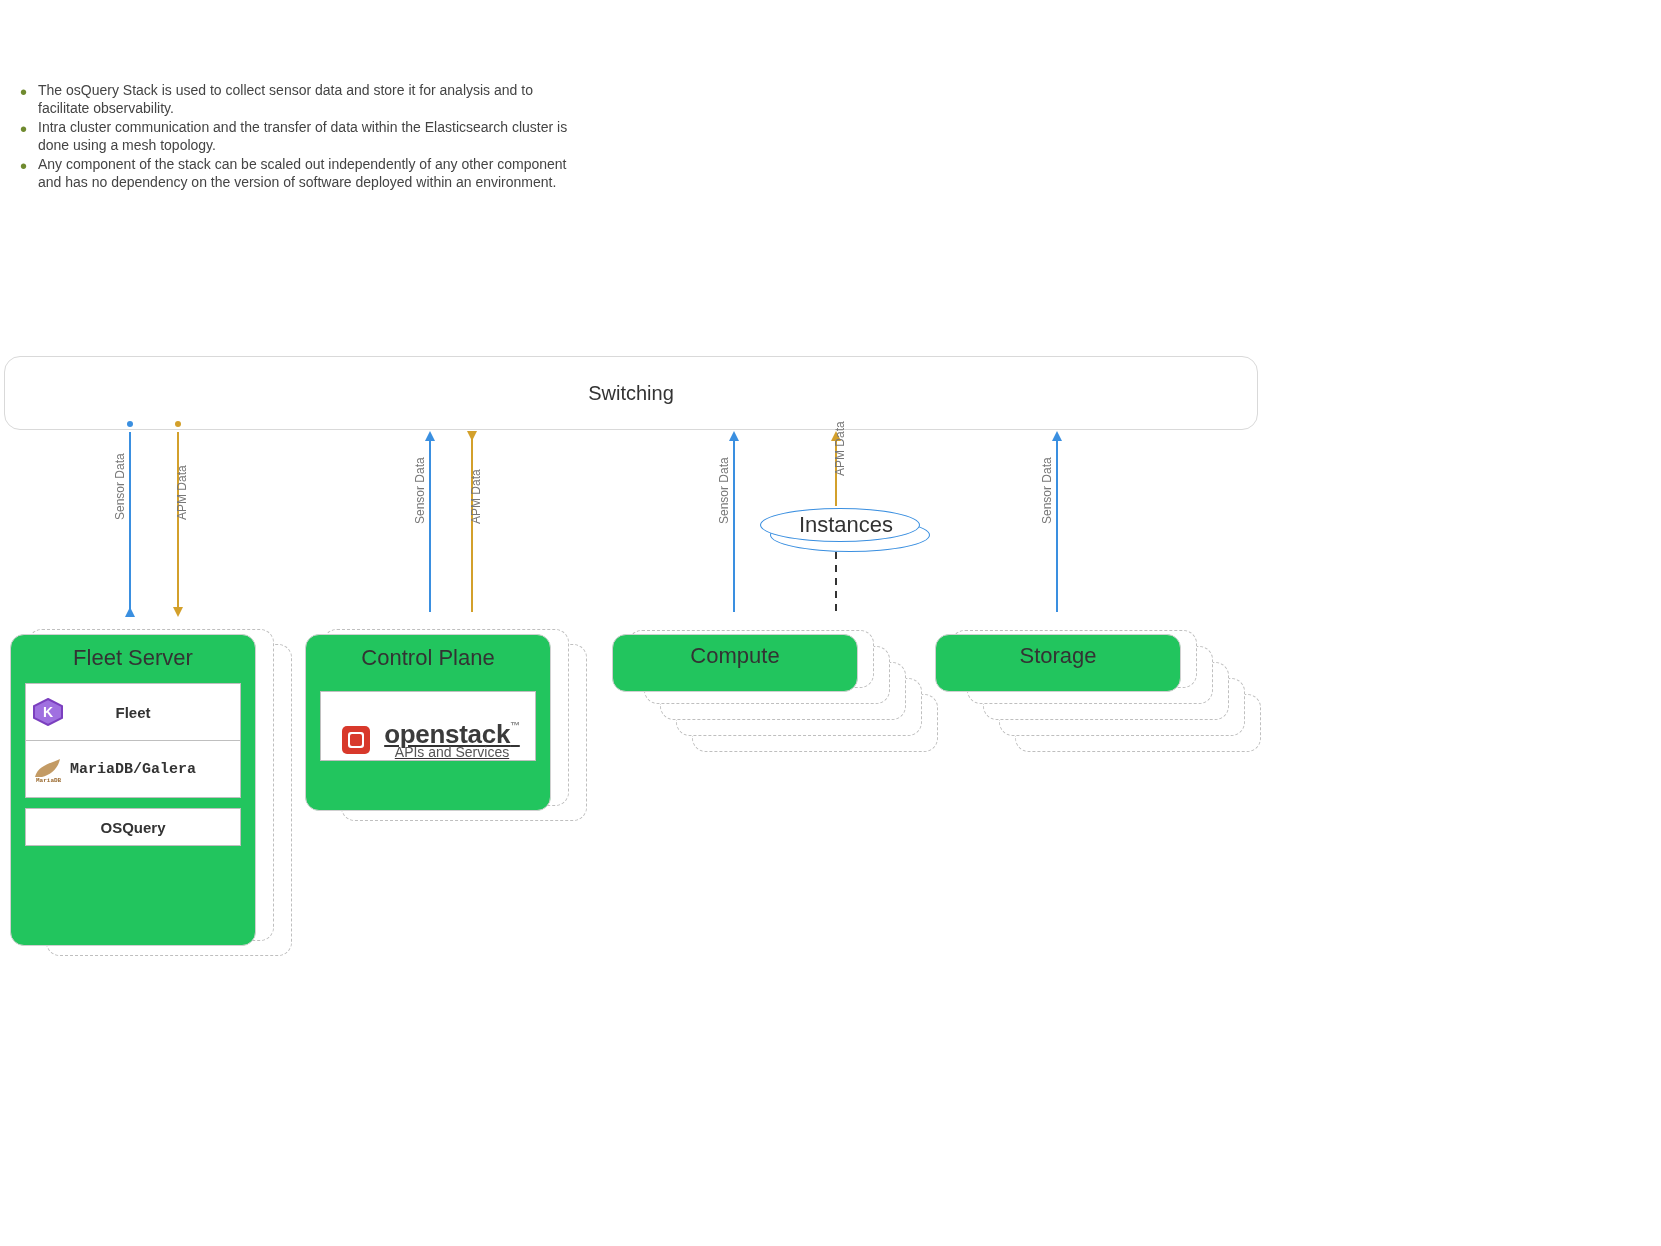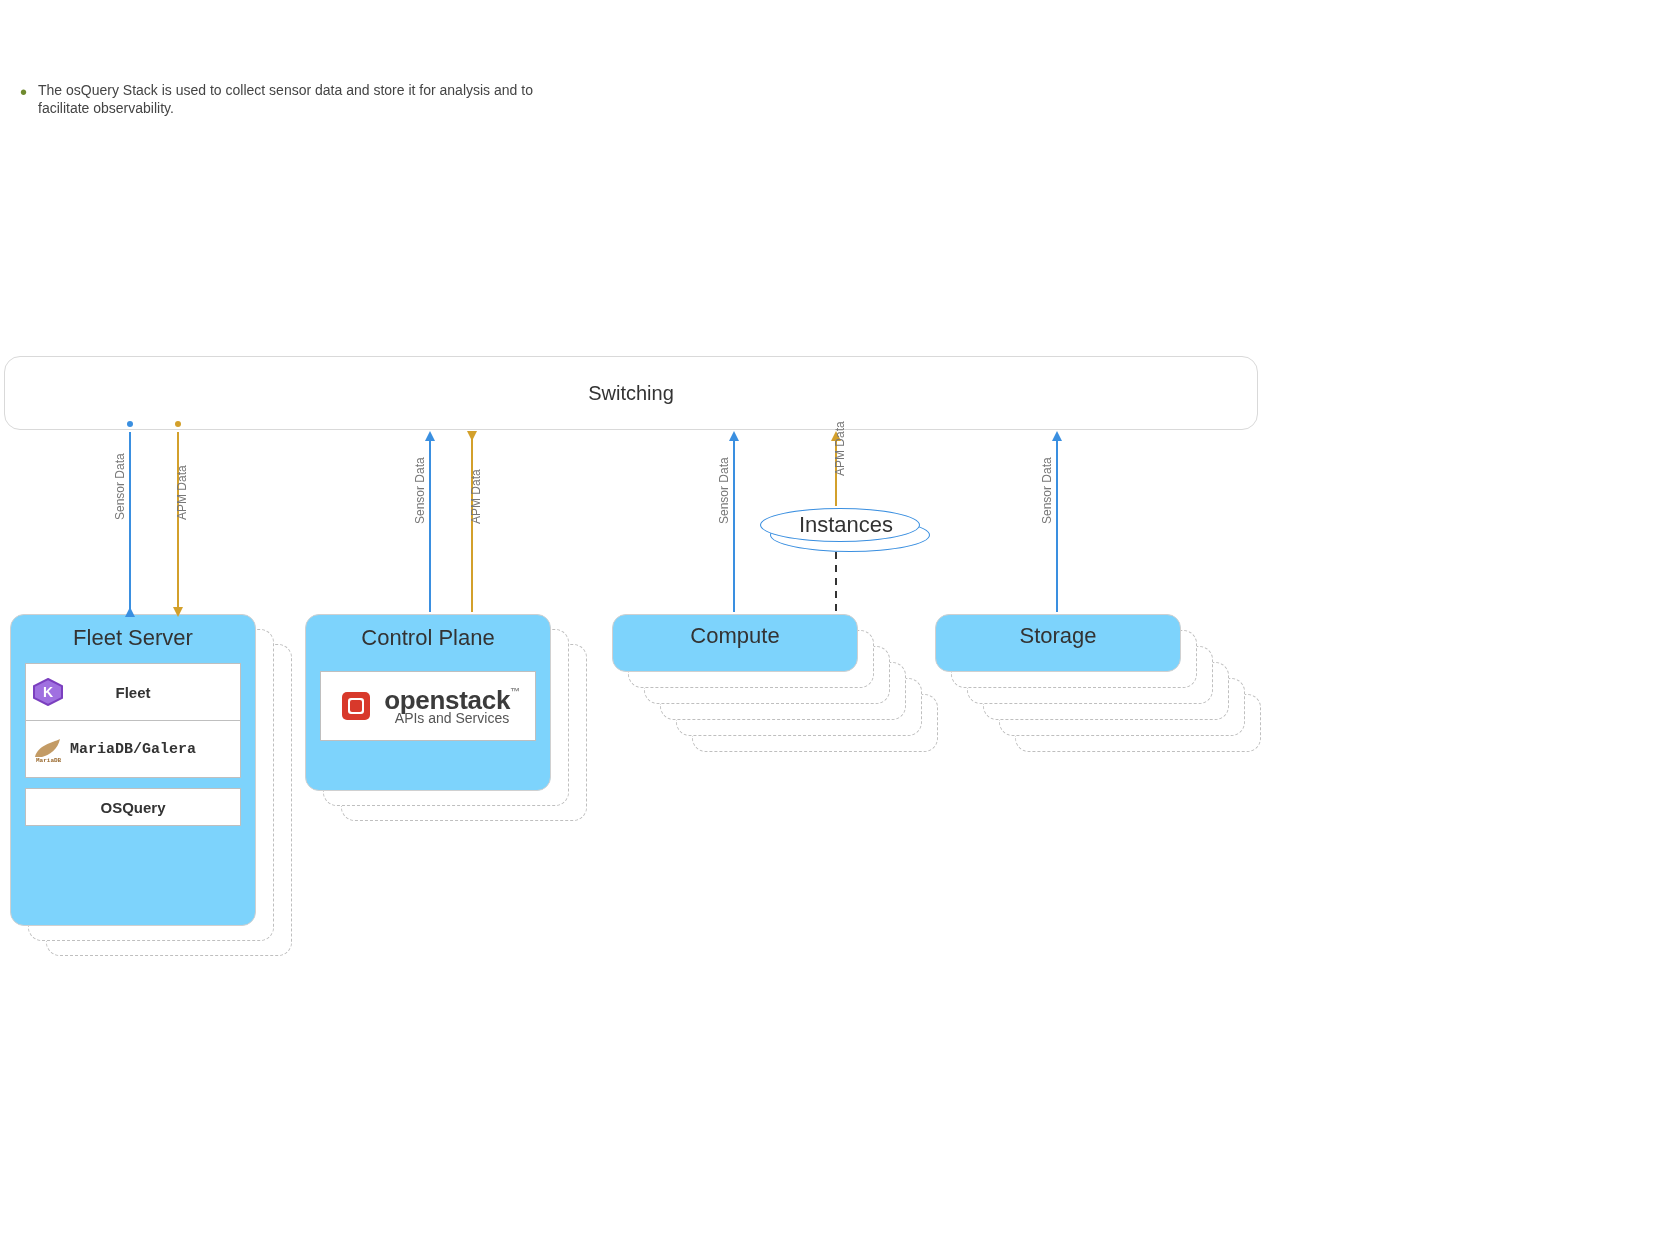--- a/index.html
+++ b/index.html
@@ -73,21 +73,22 @@
   .ghost {
     position: absolute;
     border: 1px dashed #bfbfbf;
     border-radius: 14px;
     background: #fff;
   }
   .card {
     position: absolute;
     border: 1px solid #d0d0d0;
     border-radius: 14px;
-    background: #7dd3fc;
+    background: #22c55e;
+    margin-top: 20px;
   }
   .card-title {
     text-align: center;
     font-size: 22px;
     margin-top: 10px;
   }
   .card-title.small-top {
     margin-top: 8px;
   }
 
@@ -123,24 +124,25 @@
   
   .openstack-box {
     position: absolute;
     left: 14px;
     right: 14px;
     top: 56px;
     height: 68px;
     border: 1px solid #bfbfbf;
     background: #fff;
     display: flex;
-    align-items: center;
+    align-items: flex-end;
     justify-content: center;
     font-size: 15px;
     font-weight: 600;
+    text-decoration: underline;
   }
   .openstack-logo {
     display: flex;
     align-items: center;
     gap: 8px;
   }
   .openstack-text-wrap {
     display: flex;
     flex-direction: column;
     align-items: flex-start;
@@ -208,20 +210,22 @@
   .openstack-icon svg { display: block; }
 </style>
 </head>
 <body>
 
 <div class="page">
 
 
   <ul class="bullets">
     <li>The osQuery Stack is used to collect sensor data and store it for analysis and to facilitate observability.</li>
+    <li>Intra cluster communication and the transfer of data within the Elasticsearch cluster is done using a mesh topology.</li>
+    <li>Any component of the stack can be scaled out independently of any other component and has no dependency on the version of software deployed within an environment.</li>
   </ul>
 
   <div class="switching">Switching</div>
 
   <div class="stack" style="left:10px; top:614px; width:280px; height:340px;">
     <div class="ghost" style="left:36px; top:30px; width:244px; height:310px;"></div>
     <div class="ghost" style="left:18px; top:15px; width:244px; height:310px;"></div>
     <div class="card" style="left:0px;  top:0px;  width:244px; height:310px;">
       <div class="card-title">Fleet Server</div>
       <div class="inner-list" style="top:48px;">

